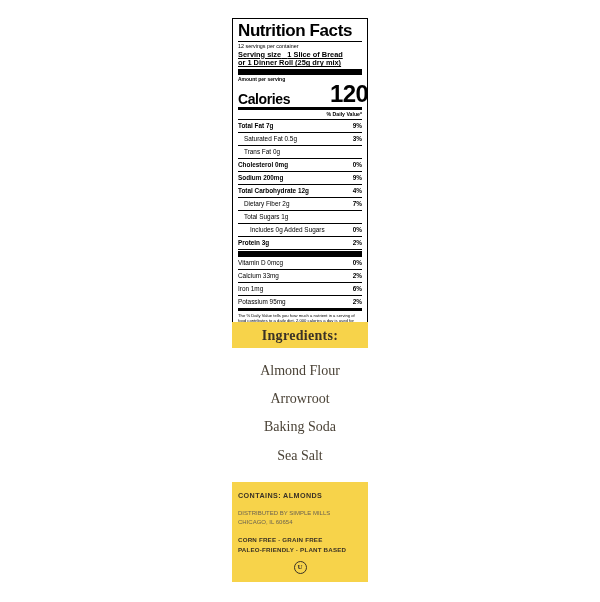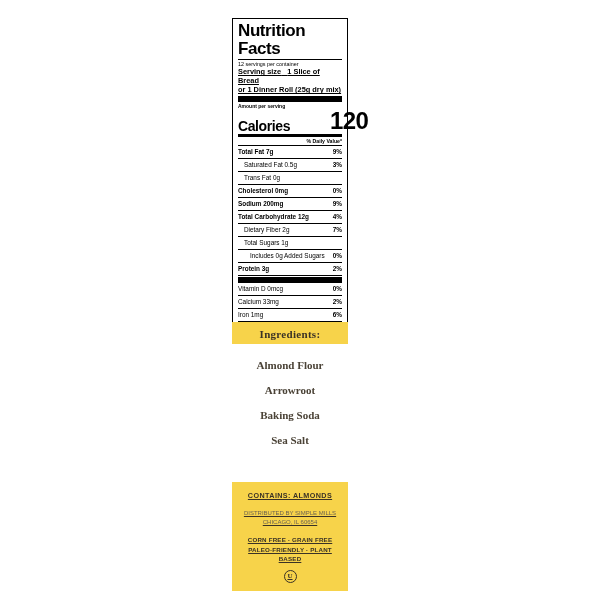--- a/index.html
+++ b/index.html
@@ -12,21 +12,21 @@
     height: 602px;
     font-family: "Liberation Sans", sans-serif;
     color: #111;
     position: relative;
     overflow: hidden;
   }
 
   .panel {
     position: absolute;
     left: 232px;
-    width: 116px;
+    width: 136px;
   }
 
   
   .nf {
     top: 18px;
     background: #ffffff;
     border: 1px solid #000;
     padding: 3px 5px 4px 5px;
     box-sizing: border-box;
     font-family: "Liberation Sans", sans-serif;
@@ -109,49 +109,46 @@
   
   .ing {
     top: 322px;
     background: #f7d34a;
     padding: 6px 6px 10px 6px;
     box-sizing: border-box;
     text-align: center;
   }
   .ing-title {
     font-family: "Liberation Serif", serif;
-    font-size: 11px;
+    font-size: 14px;
     font-weight: bold;
     color: #3a3226;
     letter-spacing: 0.3px;
     margin-bottom: 4px;
   }
   .ing-list {
     background: #ffffff;
     margin: 0 -6px -10px -6px;
     padding: 8px 4px 10px 4px;
   }
   .ing-item {
     font-family: "Liberation Serif", serif;
-    font-size: 11px;
+    font-size: 14px;
     color: #4a4236;
     line-height: 1.1;
     padding: 6.5px 0;
-    font-weight: bold;
   }
 
   
   .foot {
     top: 482px;
     background: #f7d34a;
     padding: 9px 6px 8px 6px;
     box-sizing: border-box;
-    text-align: center;
     color: #3a3226;
-    text-decoration: underline;
   }
   .foot-contains {
     font-family: "Liberation Sans", sans-serif;
     font-size: 7.2px;
     font-weight: bold;
     letter-spacing: 0.4px;
     margin-bottom: 9px;
   }
   .foot-dist {
     font-family: "Liberation Sans", sans-serif;

